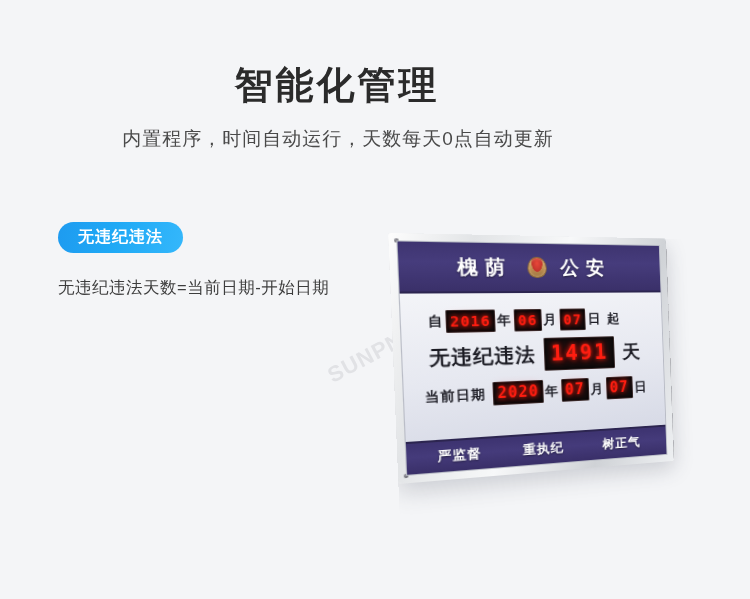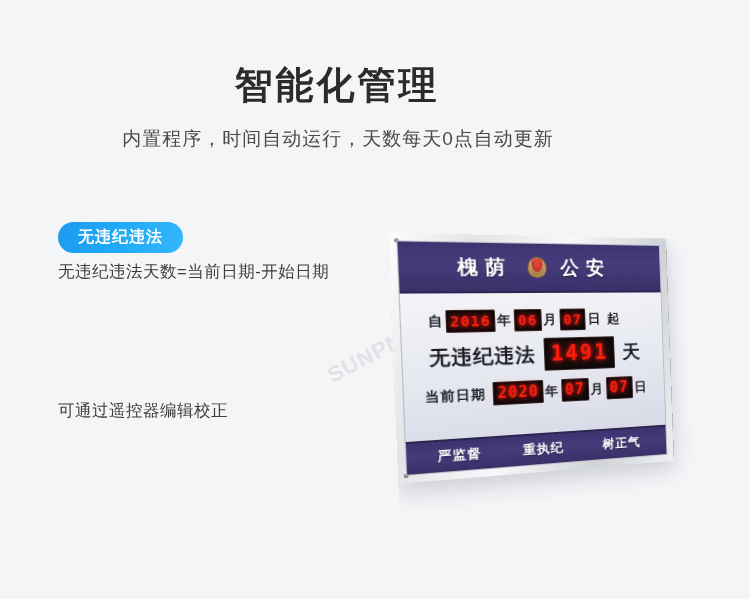--- a/index.html
+++ b/index.html
@@ -33,21 +33,21 @@
 
   .badge{
     display:inline-block;
     padding:7px 20px 8px 20px;
     border-radius:17px;
     background:linear-gradient(100deg,#1e9bf0 0%,#1fa9f5 45%,#34b7fb 100%);
     color:#ffffff;
     font-size:16px;font-weight:bold;letter-spacing:1px;
     line-height:1;
   }
-  .feature-lines{margin-top:8px;}
+  .feature-lines{margin-top:24px;}
   .feature-line{
     font-size:16.5px;
     color:#3d3d3d;
     letter-spacing:0.5px;
     margin-bottom:13px;
     white-space:nowrap;
   }
 
   
   .board-wrap{
@@ -232,23 +232,20 @@
 <div class="subtitle">内置程序，时间自动运行，天数每天0点自动更新</div>
 
 <div class="feature feature-1">
   <div class="badge">无违纪违法</div>
   <div class="feature-lines">
     <div class="feature-line">无违纪违法天数=当前日期-开始日期</div>
   </div>
 </div>
 
 <div class="feature feature-2">
-  <div class="feature-lines">
-    <div class="feature-line">可通过遥控器编辑校正</div>
-  </div>
 </div>
 
 <div class="watermark">SUNPN讯鹏</div>
 
 <div class="board-wrap">
   <div class="board-stage">
     <div class="board">
 
       <div class="side">
         <div class="side-dot"></div>

